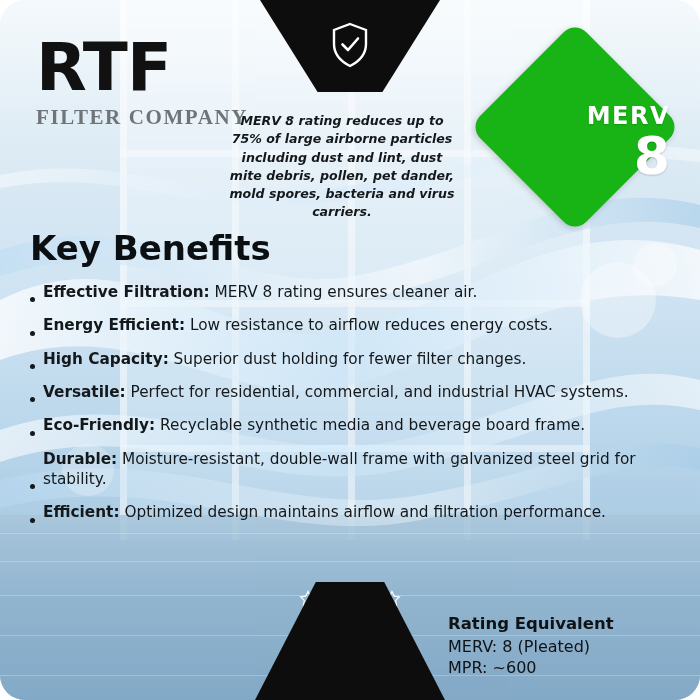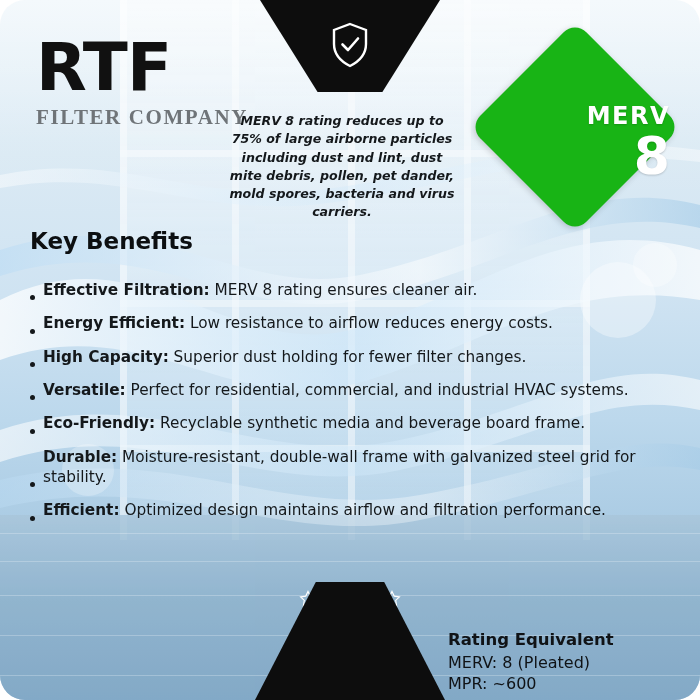--- a/index.html
+++ b/index.html
@@ -119,38 +119,38 @@
     font-size: 52px; font-weight: 700; line-height: .95;
     text-shadow: 0 1px 2px rgba(0,0,0,.18);
   }
 
   
   .benefits {
     position: absolute; left: 30px; top: 228px; width: 640px;
   }
   .benefits h2 {
     font-family: "DejaVu Sans", sans-serif;
-    font-size: 23px; font-weight: 800; color: #0c0f11;
-    margin-bottom: 26px;
+    font-size: 34px; font-weight: 800; color: #0c0f11;
+    margin-bottom: 14px;
   }
   .b-item {
     display: flex; align-items: flex-end; gap: 8px;
     margin-bottom: 13px;
     font-size: 15.3px; color: #14181b; line-height: 1.33;
   }
   .b-dot {
     flex: 0 0 auto; margin-top: 7px;
     width: 5px; height: 5px; border-radius: 50%; background: #14181b;
   }
   .b-text { font-family: "DejaVu Sans", sans-serif; }
   .b-text b { font-weight: 700; }
 
   
   .rating {
-    position: absolute; right: 22px; bottom: 6px; width: 230px;
+    position: absolute; right: 22px; bottom: 22px; width: 230px;
     text-align: left;
     font-family: "DejaVu Sans", sans-serif;
     color: #101316;
   }
   .rating-title { font-size: 16.5px; font-weight: 800; margin-bottom: 3px; }
   .rating-line { font-size: 16px; line-height: 1.32; }
 </style>
 </head>
 <body>
 

